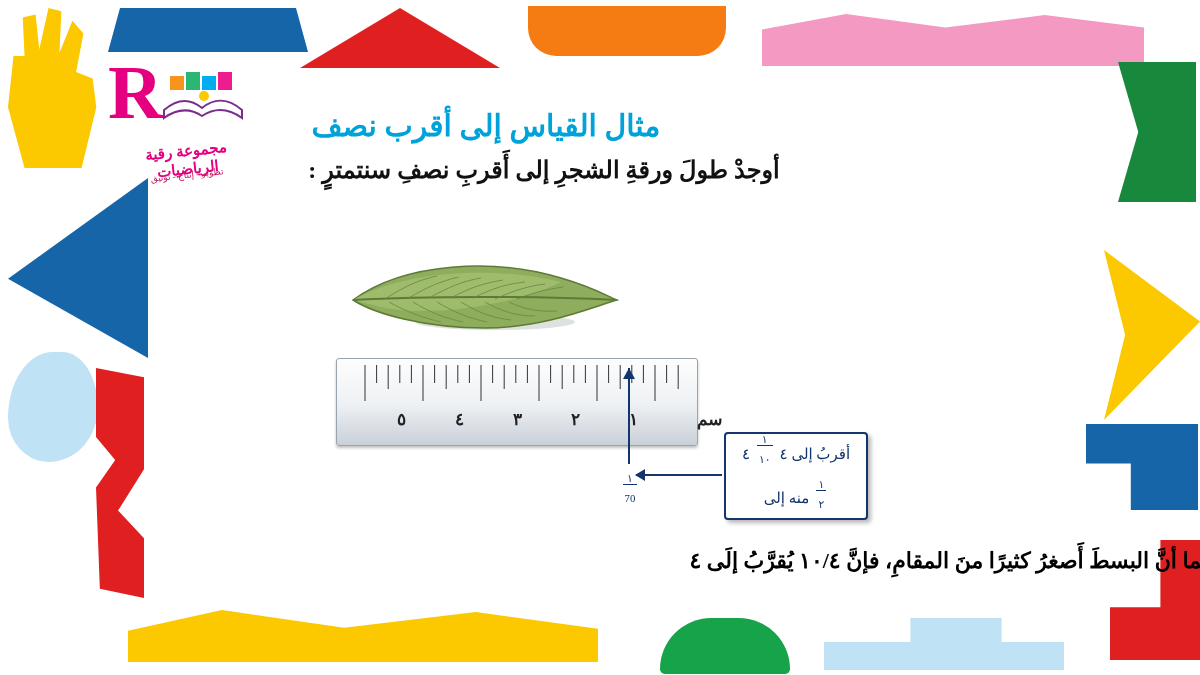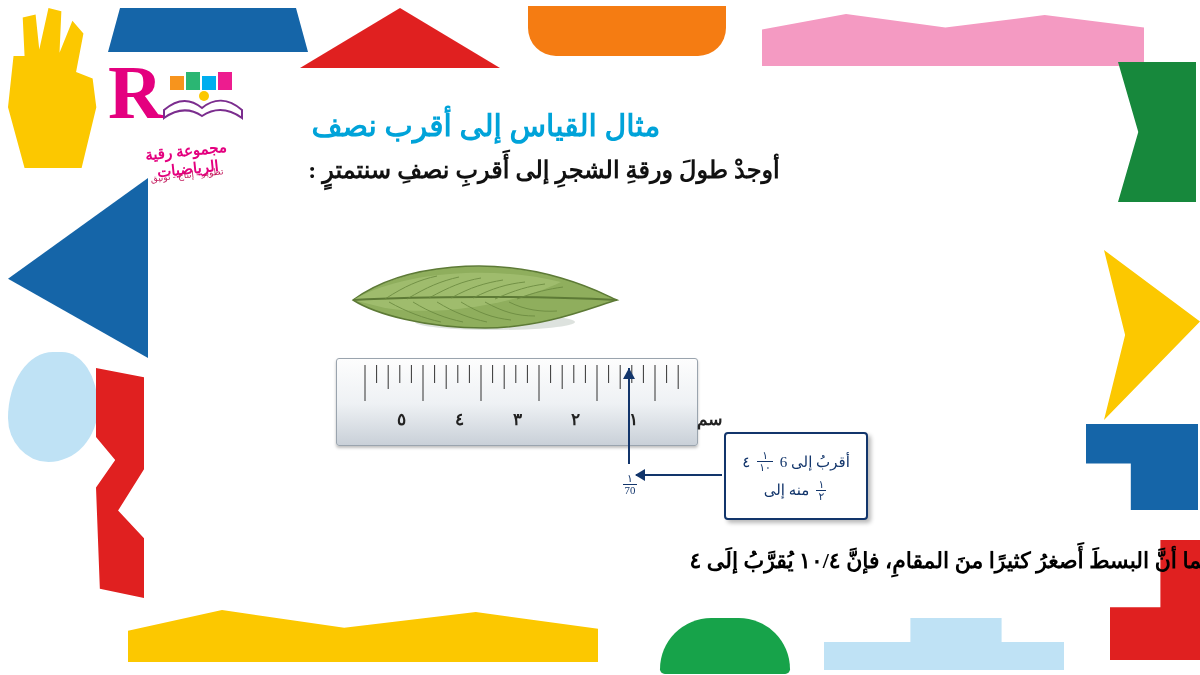--- a/index.html
+++ b/index.html
@@ -99,21 +99,21 @@
     color:#12356b;font-size:15px;}
   .callout .line{display:flex;align-items:center;gap:5px;}
 
   .bottom-text{position:absolute;top:548px;left:0;width:1200px;text-align:right;
     color:#000000;font-size:22px;font-weight:bold;padding-left:8px;}
 
   
   .fr{display:inline-flex;flex-direction:column;align-items:center;
     vertical-align:-0.45em;line-height:1;margin:0 2px;}
   .fr .n{font-size:.72em;padding:0 2px;}
-  .fr .d{font-size:.72em;padding:0 2px;border-top:1px solid currentColor;}
+  .fr .d{font-size:.72em;padding:8px 2px;border-top:1px solid currentColor;}
 </style>
 </head>
 <body>
 
 <div class="stage">
 
   <div class="shape sh-blue-trap"></div>
   <div class="shape sh-red-tri"></div>
   <div class="shape sh-orange-pill"></div>
   <div class="shape sh-pink-zig"></div>
@@ -225,21 +225,21 @@
   <div class="frac-under">
     <span class="fr">
       <span class="n">١</span>
       <span class="d">70</span>
     </span>
   </div>
   <div class="h-arrow"></div>
 
   <div class="callout">
     <div class="line">
-      <span>أقربُ إلى 6</span>
+      <span>أقربُ إلى ٤</span>
       <span class="fr">
         <span class="n">١</span>
         <span class="d">١٠</span>
       </span>
       <span>٤</span>
     </div>
     <div class="line">
       <span class="fr">
         <span class="n">١</span>
         <span class="d">٢</span>

